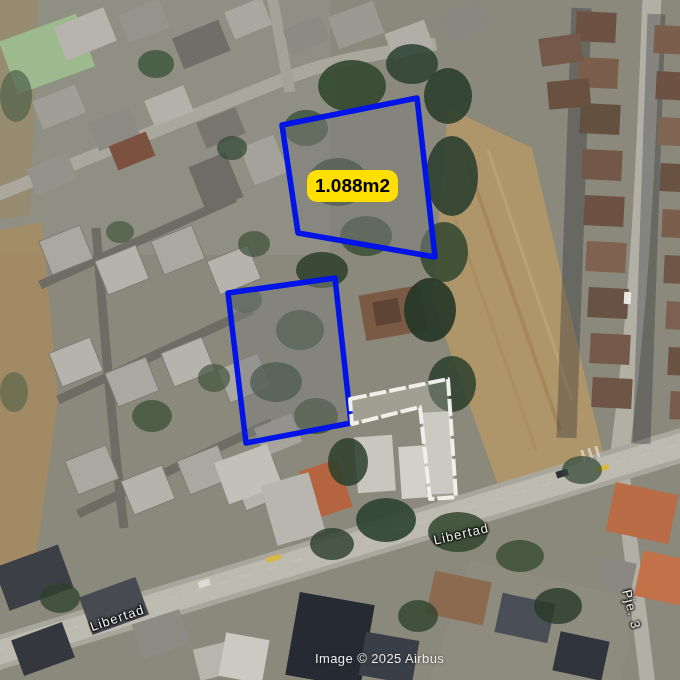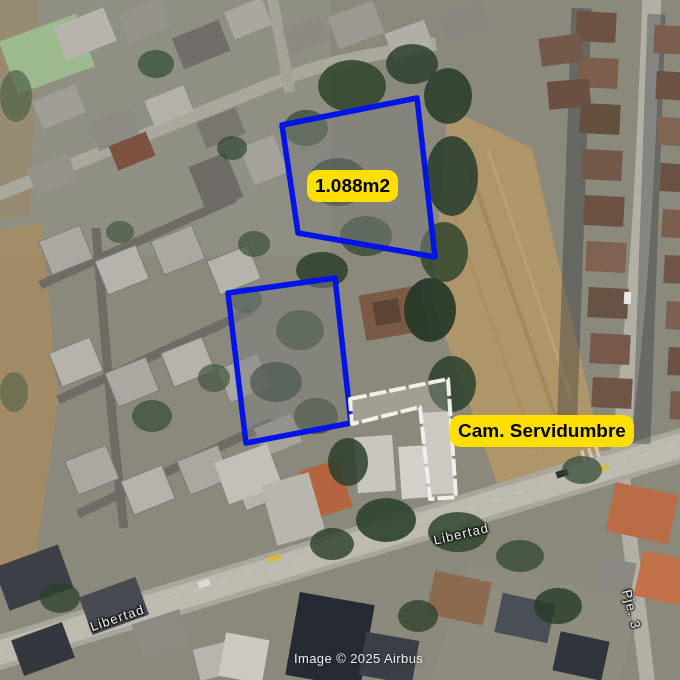--- a/index.html
+++ b/index.html
@@ -26,21 +26,21 @@
     padding:5px 8px;border-radius:10px;white-space:nowrap;
   }
   .street{
     position:absolute;color:var(--street-label-text,#f3f3f0);
     font-size:13px;font-weight:500;letter-spacing:1.2px;white-space:nowrap;
     text-shadow:-1px -1px 2px rgba(0,0,0,.85),1px -1px 2px rgba(0,0,0,.85),
                 -1px 1px 2px rgba(0,0,0,.85),1px 1px 2px rgba(0,0,0,.85);
     transform-origin:0 0;
   }
   .attribution{
-    position:absolute;left:294px;top:651px;
+    position:absolute;left:315px;top:651px;
     color:var(--attribution-text,#ececec);
     font-size:13px;letter-spacing:.4px;white-space:nowrap;
     text-shadow:0 0 3px rgba(0,0,0,.55);
   }
 </style>
 </head>
 <body>
 
 <div class="stage">
 
@@ -199,20 +199,19 @@
     </g>
   </svg>
 
   <svg class="layer" viewBox="0 0 680 680">
     <polygon class="parcel" points="282,125 417,98 435,257 298,233"></polygon>
     <polygon class="parcel" points="228,293 335,278 351,423 246,443"></polygon>
     <polygon class="easement" points="350,399 448,379 456,497 430,499 420,407 352,424"></polygon>
   </svg>
 
   <div class="tag" style="left:307px;top:170px">1.088m2</div>
-  <div class="tag" style="left:450px;top:415px">Cam. Servidumbre</div>
 
   <div class="street" style="left:432px;top:533px;transform:rotate(-13deg)">Libertad</div>
   <div class="street" style="left:88px;top:620px;transform:rotate(-19deg)">Libertad</div>
   <div class="street" style="left:634px;top:588px;transform:rotate(76deg)">Pje. 3</div>
 
   <div class="attribution">Image © 2025 Airbus</div>
 </div>
 
 </body></html>

